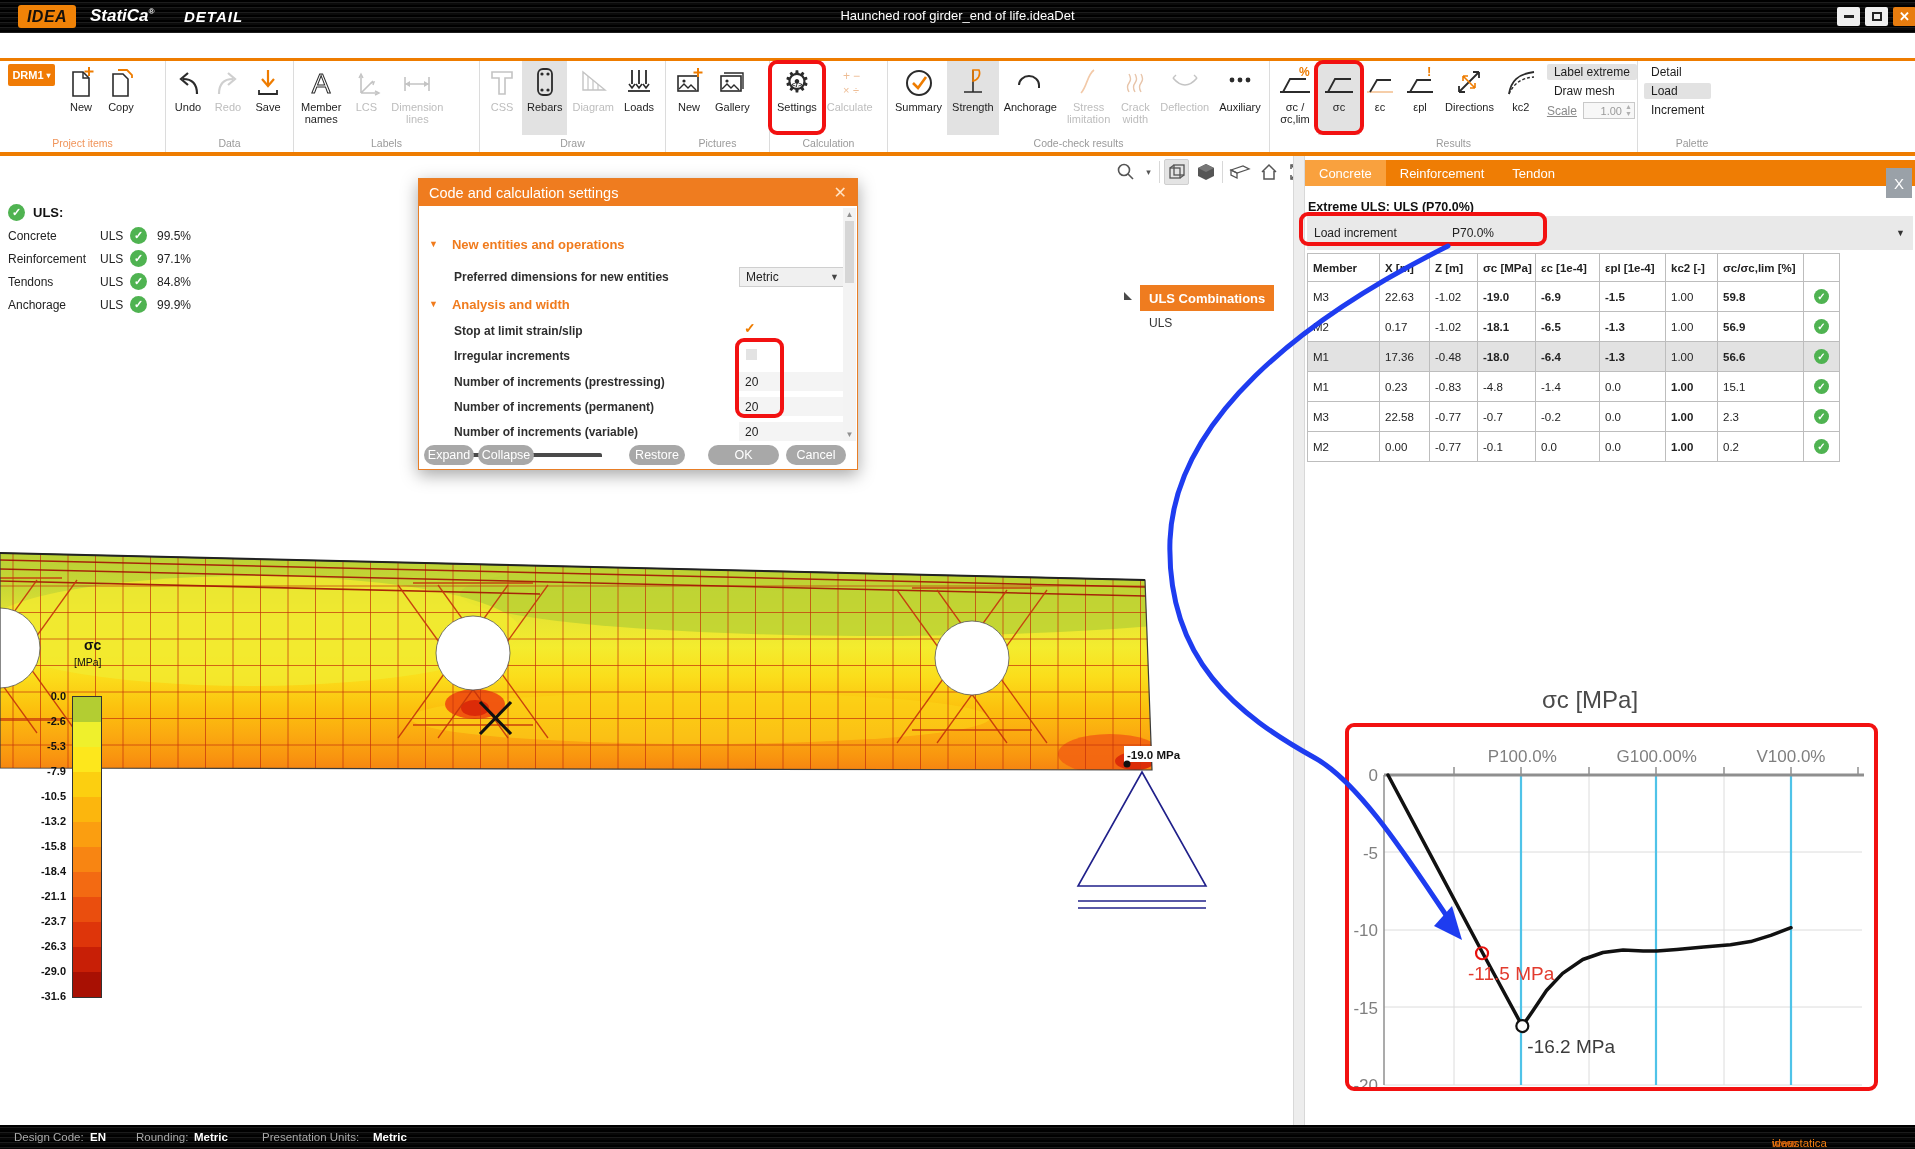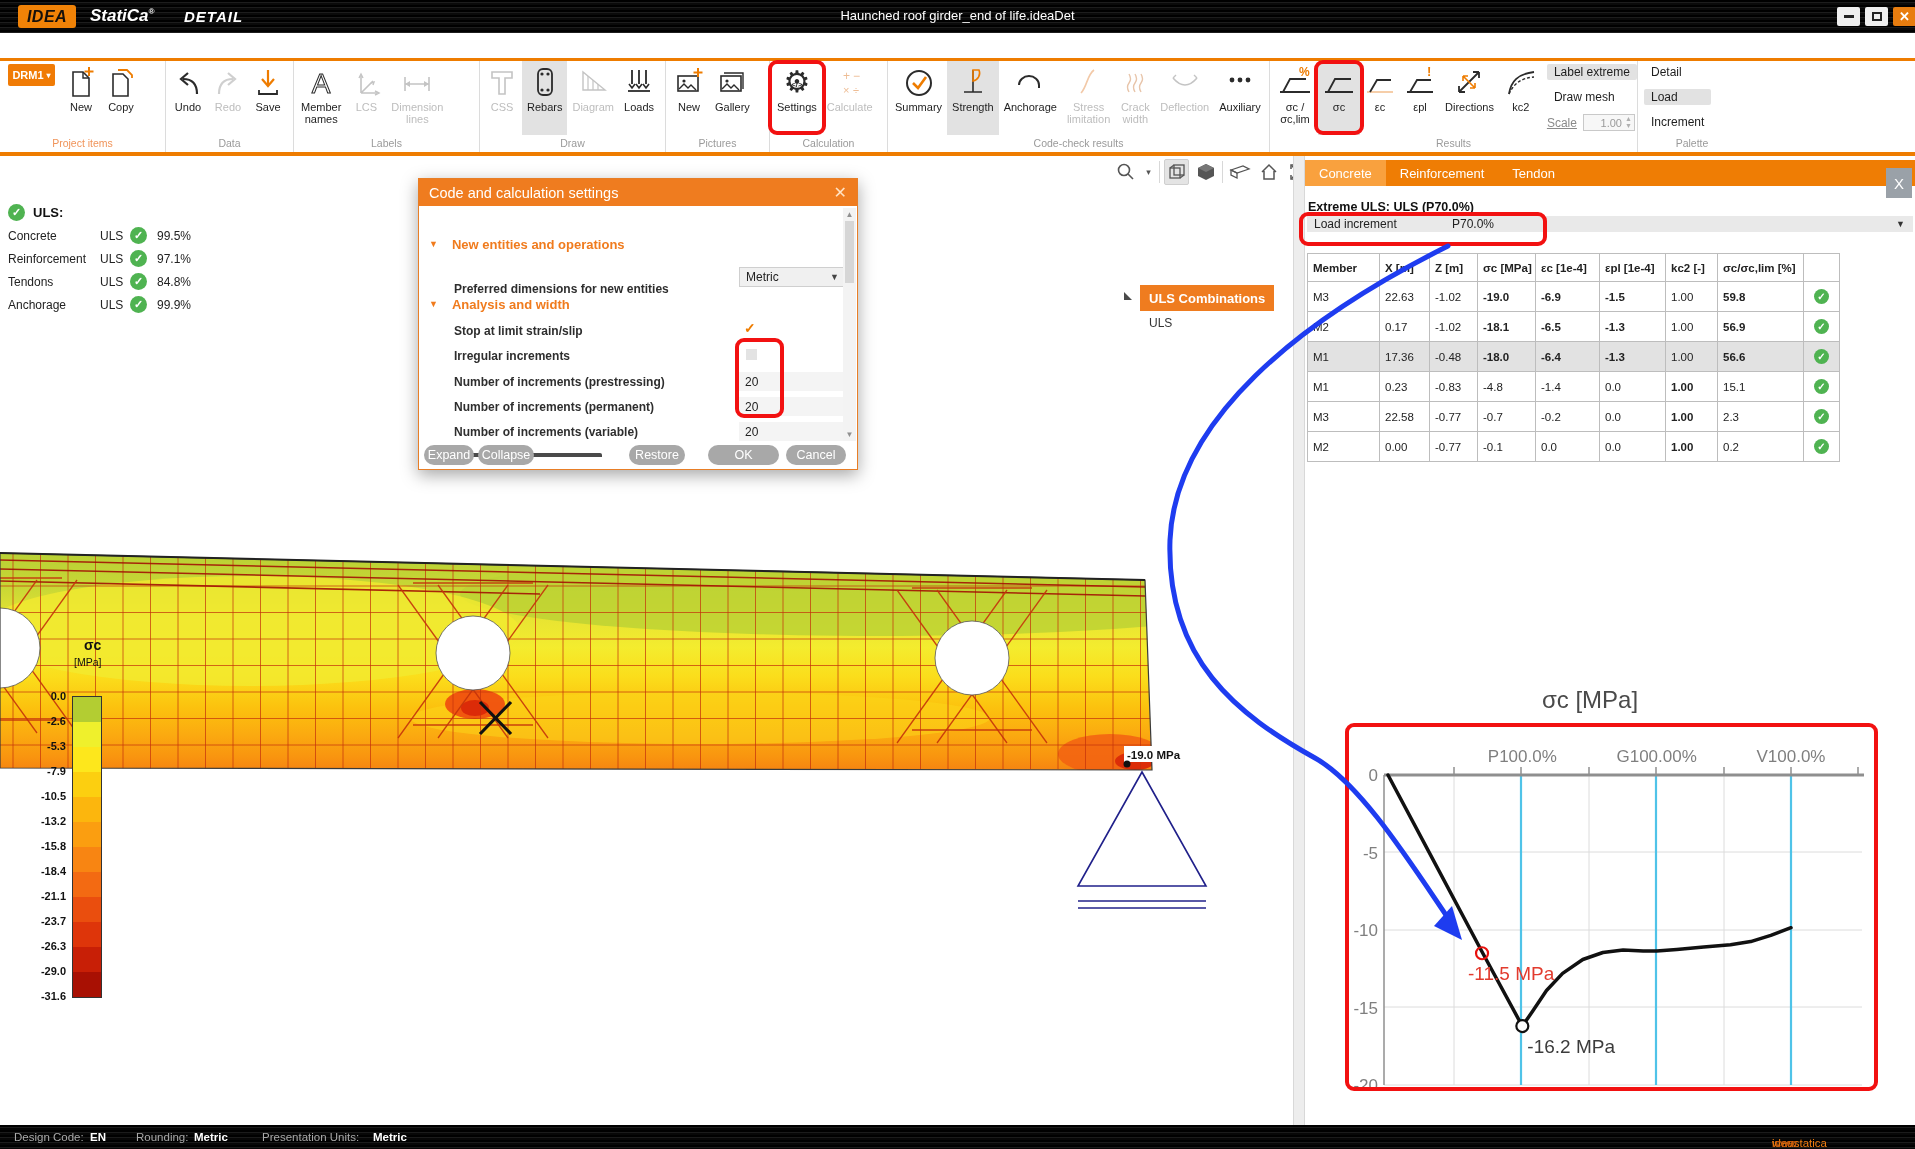--- a/index.html
+++ b/index.html
@@ -46,21 +46,21 @@
   .rgrouplabel.accent { color:#f0945a; }
   .ritem { display:flex; flex-direction:column; align-items:center; padding:2px 5px 0 5px; height:74px; position:relative; }
   .ritem .ricon { height:38px; display:flex; align-items:center; justify-content:center; }
   .ritem .rlabel { font-size:11px; line-height:12px; color:#1e1e1e; text-align:center; white-space:pre-line; }
   .ritem.disabled .rlabel { color:#bdbdbd; }
   .ritem.sel { background:#e2e2e2; }
   .ritem.redbox::after { content:""; position:absolute; left:-4px; right:-4px; top:-1px; bottom:0px;
     border:4px solid #f21111; border-radius:9px; pointer-events:none; }
   .drmbtn { margin:3px 6px 0 6px; width:47px; height:22px; background:#f07b05; border-radius:2px;
     color:#fff; font-size:11px; font-weight:bold; display:flex; align-items:center; justify-content:center; gap:3px; }
-  .togglecol { display:flex; flex-direction:column; gap:9px; padding:3px 4px; }
+  .togglecol { display:flex; flex-direction:column; gap:3px; padding:3px 4px; }
   .tbtn { font-size:12px; color:#1e1e1e; padding:1px 7px; border-radius:2px; white-space:nowrap; }
   .tbtn.sel { background:#e2e2e2; }
   .scalerow { display:flex; align-items:center; gap:6px; }
   .scalerow .slab { font-size:12px; color:#8a8a8a;text-decoration:underline; }
   .spinner { width:52px; height:17px; border:1px solid #c9c9c9; background:#f7f7f7; color:#9a9a9a;
     font-size:11px; display:flex; align-items:center; justify-content:flex-end; padding-right:12px; position:relative; }
   .spinner i { position:absolute; right:2px; font-size:7px; color:#b0b0b0; font-style:normal; line-height:6px; }
   .spinner i.up{ top:1px; } .spinner i.dn{ bottom:1px; }
   .gearwrap { position:relative; }
   .gearwrap .code { position:absolute; left:50%; top:54%; transform:translate(-50%,-50%); font-size:7.5px; font-weight:bold; color:#2b2b2b; }
@@ -119,21 +119,21 @@
   
   .divider { position:absolute; left:1293px; top:156px; width:12px; height:969px; background:#ededed;
     border-left:1px solid #d8d8d8; border-right:1px solid #d8d8d8; }
 
   
   .rpanel { position:absolute; left:1305px; top:156px; width:610px; height:969px; background:#fff; }
   .rp-tabs { position:absolute; left:0; top:4px; width:610px; height:26px; background:#ef7d04; display:flex; }
   .rp-tab { height:26px; padding:0 14px; color:#fff; font-size:13px; display:flex; align-items:center; }
   .rp-tab.active { background:#f9a13e; }
   .rp-extreme { position:absolute; left:3px; top:44px; font-size:12.5px; font-weight:bold; color:#111; }
-  .rp-loadbar { position:absolute; left:2px; top:60px; width:606px; height:16px; background:#e9e9e9;
+  .rp-loadbar { position:absolute; left:2px; top:60px; width:606px; height:34px; background:#e9e9e9;
     display:flex; align-items:center; font-size:12px; color:#222; }
   .rp-loadbar .lab { margin-left:7px; width:138px; }
   .rp-loadbar .car { margin-left:auto; margin-right:8px; font-size:9px; color:#333; }
 
   table.res { position:absolute; left:2px; top:97px; border-collapse:collapse; table-layout:fixed; }
   table.res th, table.res td { border:1px solid #bdbdbd; font-size:11.5px; color:#222;
     padding:0 0 0 5px; height:30px; text-align:left; white-space:nowrap; overflow:hidden; }
   table.res th { font-weight:bold; height:28px; background:#fff; }
   table.res td.b { font-weight:bold; }
   table.res tr.sel td { background:#e2e2e2; }
@@ -776,21 +776,21 @@
     <span class="scale-label" style="left:22px;top:834px">-31.6</span>
 
     
     <div class="dialog">
       <div class="dlg-title">
         <span>Code and calculation settings</span>
         <span class="x">✕</span>
       </div>
       <div class="dlg-body">
         <div class="dlg-sec" style="top:31px"><span class="tri">▼</span><span>New entities and operations</span></div>
-        <div class="dlg-row" style="top:76px">Preferred dimensions for new entities</div>
+        <div class="dlg-row" style="top:64px">Preferred dimensions for new entities</div>
         <div class="dlg-dd" style="top:61px">
             <span>Metric</span>
             <span class="car">▼</span>
           </div>
         <div class="dlg-sec" style="top:91px"><span class="tri">▼</span><span>Analysis and width</span></div>
         <div class="dlg-row" style="top:118px">Stop at limit strain/slip</div>
         <div class="dlg-check" style="top:114px">✓</div>
         <div class="dlg-row" style="top:143px">Irregular increments</div>
         <div class="dlg-checkbox" style="top:143px"></div>
         <div class="dlg-row" style="top:169px">Number of increments (prestressing)</div>

